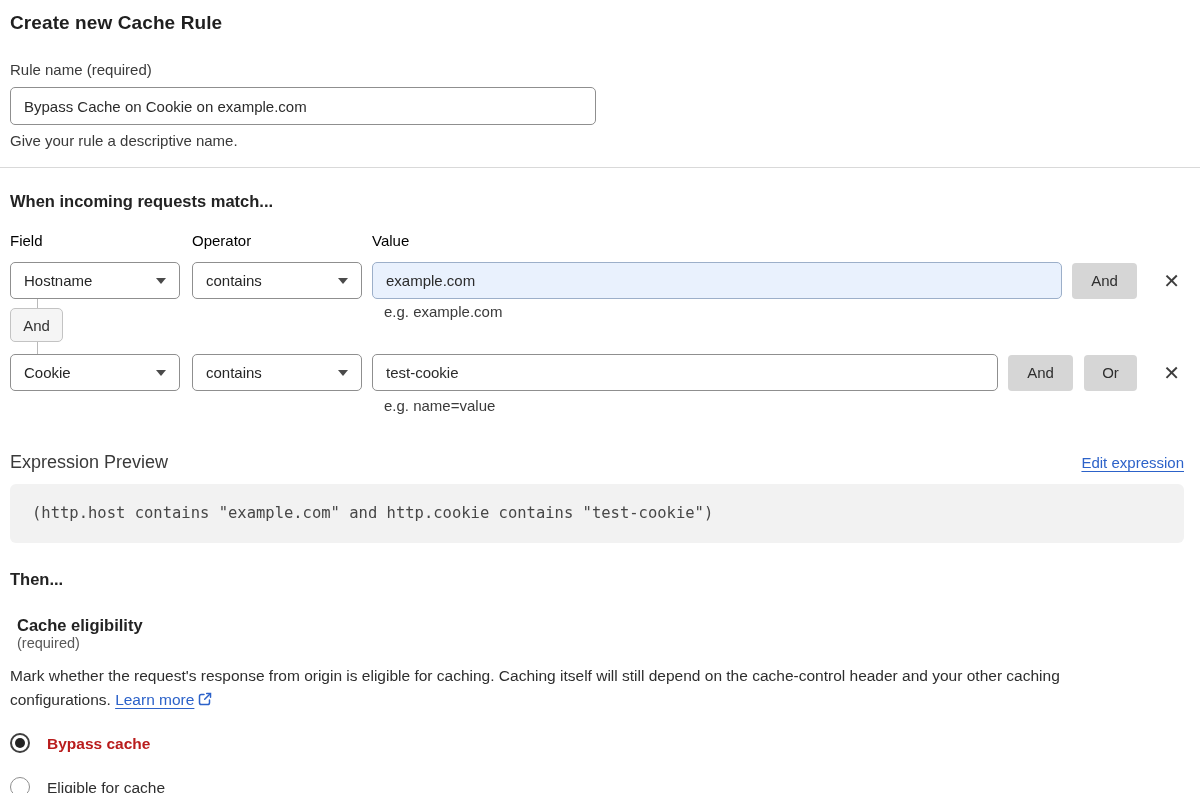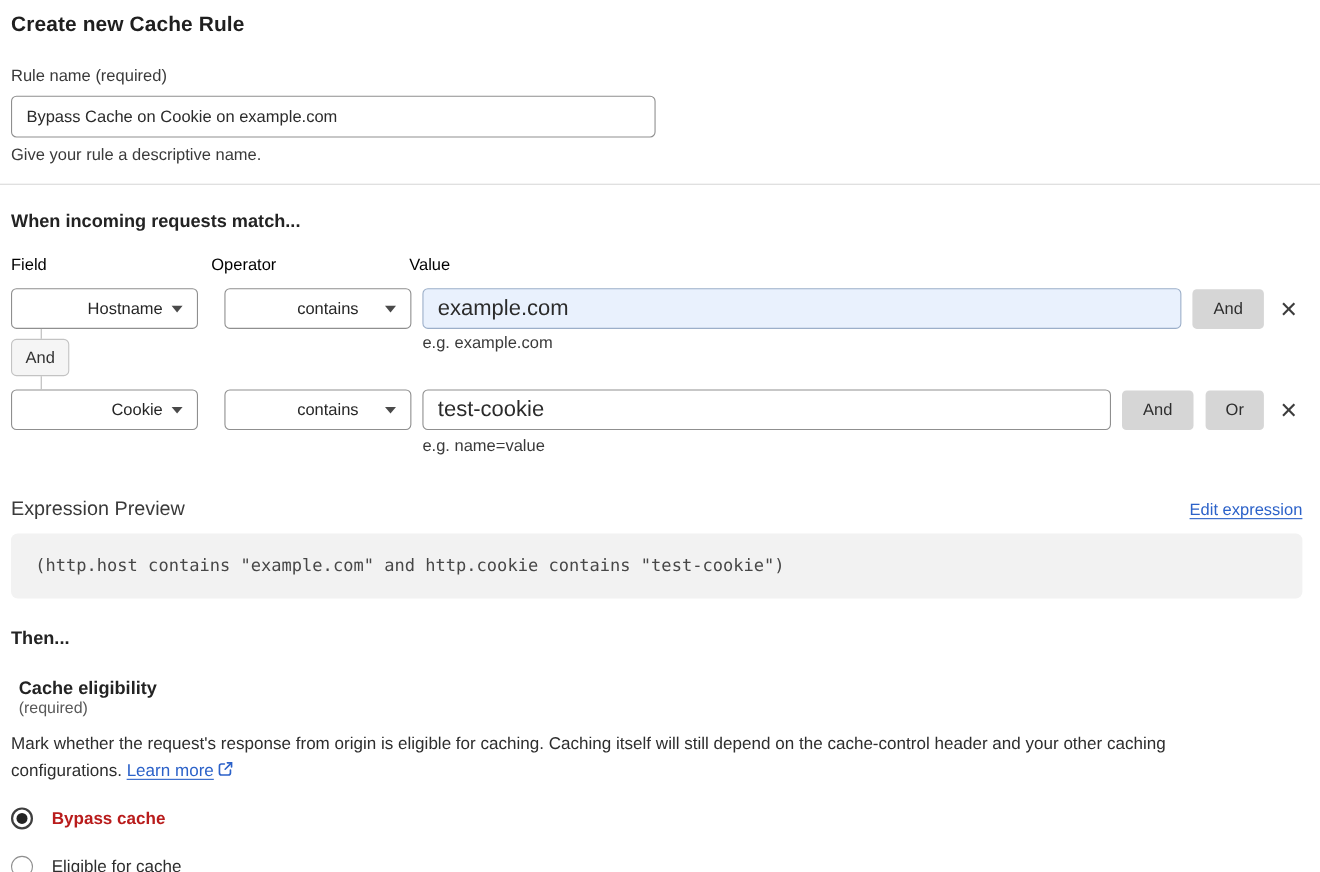--- a/index.html
+++ b/index.html
@@ -31,31 +31,31 @@
 
   .section-heading { margin-top: 23px; font-size: 16.5px; font-weight: 700; color: #232323; line-height: 20px; }
 
   .col-labels { margin-top: 21px; display: flex; font-size: 15px; color: #000000; line-height: 18px; }
   .col-labels .col-field { width: 182px; }
   .col-labels .col-operator { width: 180px; }
 
   .match-row { margin-top: 12px; display: flex; align-items: center; }
   .select-box {
     width: 170px; height: 37px; border: 1px solid #8f8f8f; border-radius: 5px;
-    background: #fff; display: flex; align-items: center; justify-content: flex-end;
+    background: #fff; display: flex; align-items: center; justify-content: space-between;
     padding: 0 13px; font-size: 15px; color: #262626; cursor: pointer;
   }
-  .select-box.operator { margin-left: 24px; gap: 16px; }
+  .select-box.operator { margin-left: 12px; gap: 16px; }
   .chevron {
     width: 0; height: 0; border-left: 5px solid transparent; border-right: 5px solid transparent;
     border-top: 6px solid #4a4a4a; margin-left: 8px;
   }
   .value-input {
     margin-left: 10px; height: 37px; border-radius: 5px; padding: 0 13px;
-    font-family: "Liberation Sans", sans-serif; font-size: 20px; color: #2b2b2b; outline: none;
+    font-family: "Liberation Sans", sans-serif; font-size: 15px; color: #2b2b2b; outline: none;
   }
   .value-input.highlighted { width: 690px; background: #e9f1fd; border: 1px solid #9cafc9; }
   .value-input.plain { width: 626px; background: #fff; border: 1px solid #8f8f8f; }
 
   .conj-btn {
     height: 36px; border: none; border-radius: 4px; background: #d6d6d6;
     font-family: "Liberation Sans", sans-serif; font-size: 15px; color: #2e2e2e;
     margin-left: 10px; cursor: pointer;
   }
   .conj-btn.and { width: 65px; }

